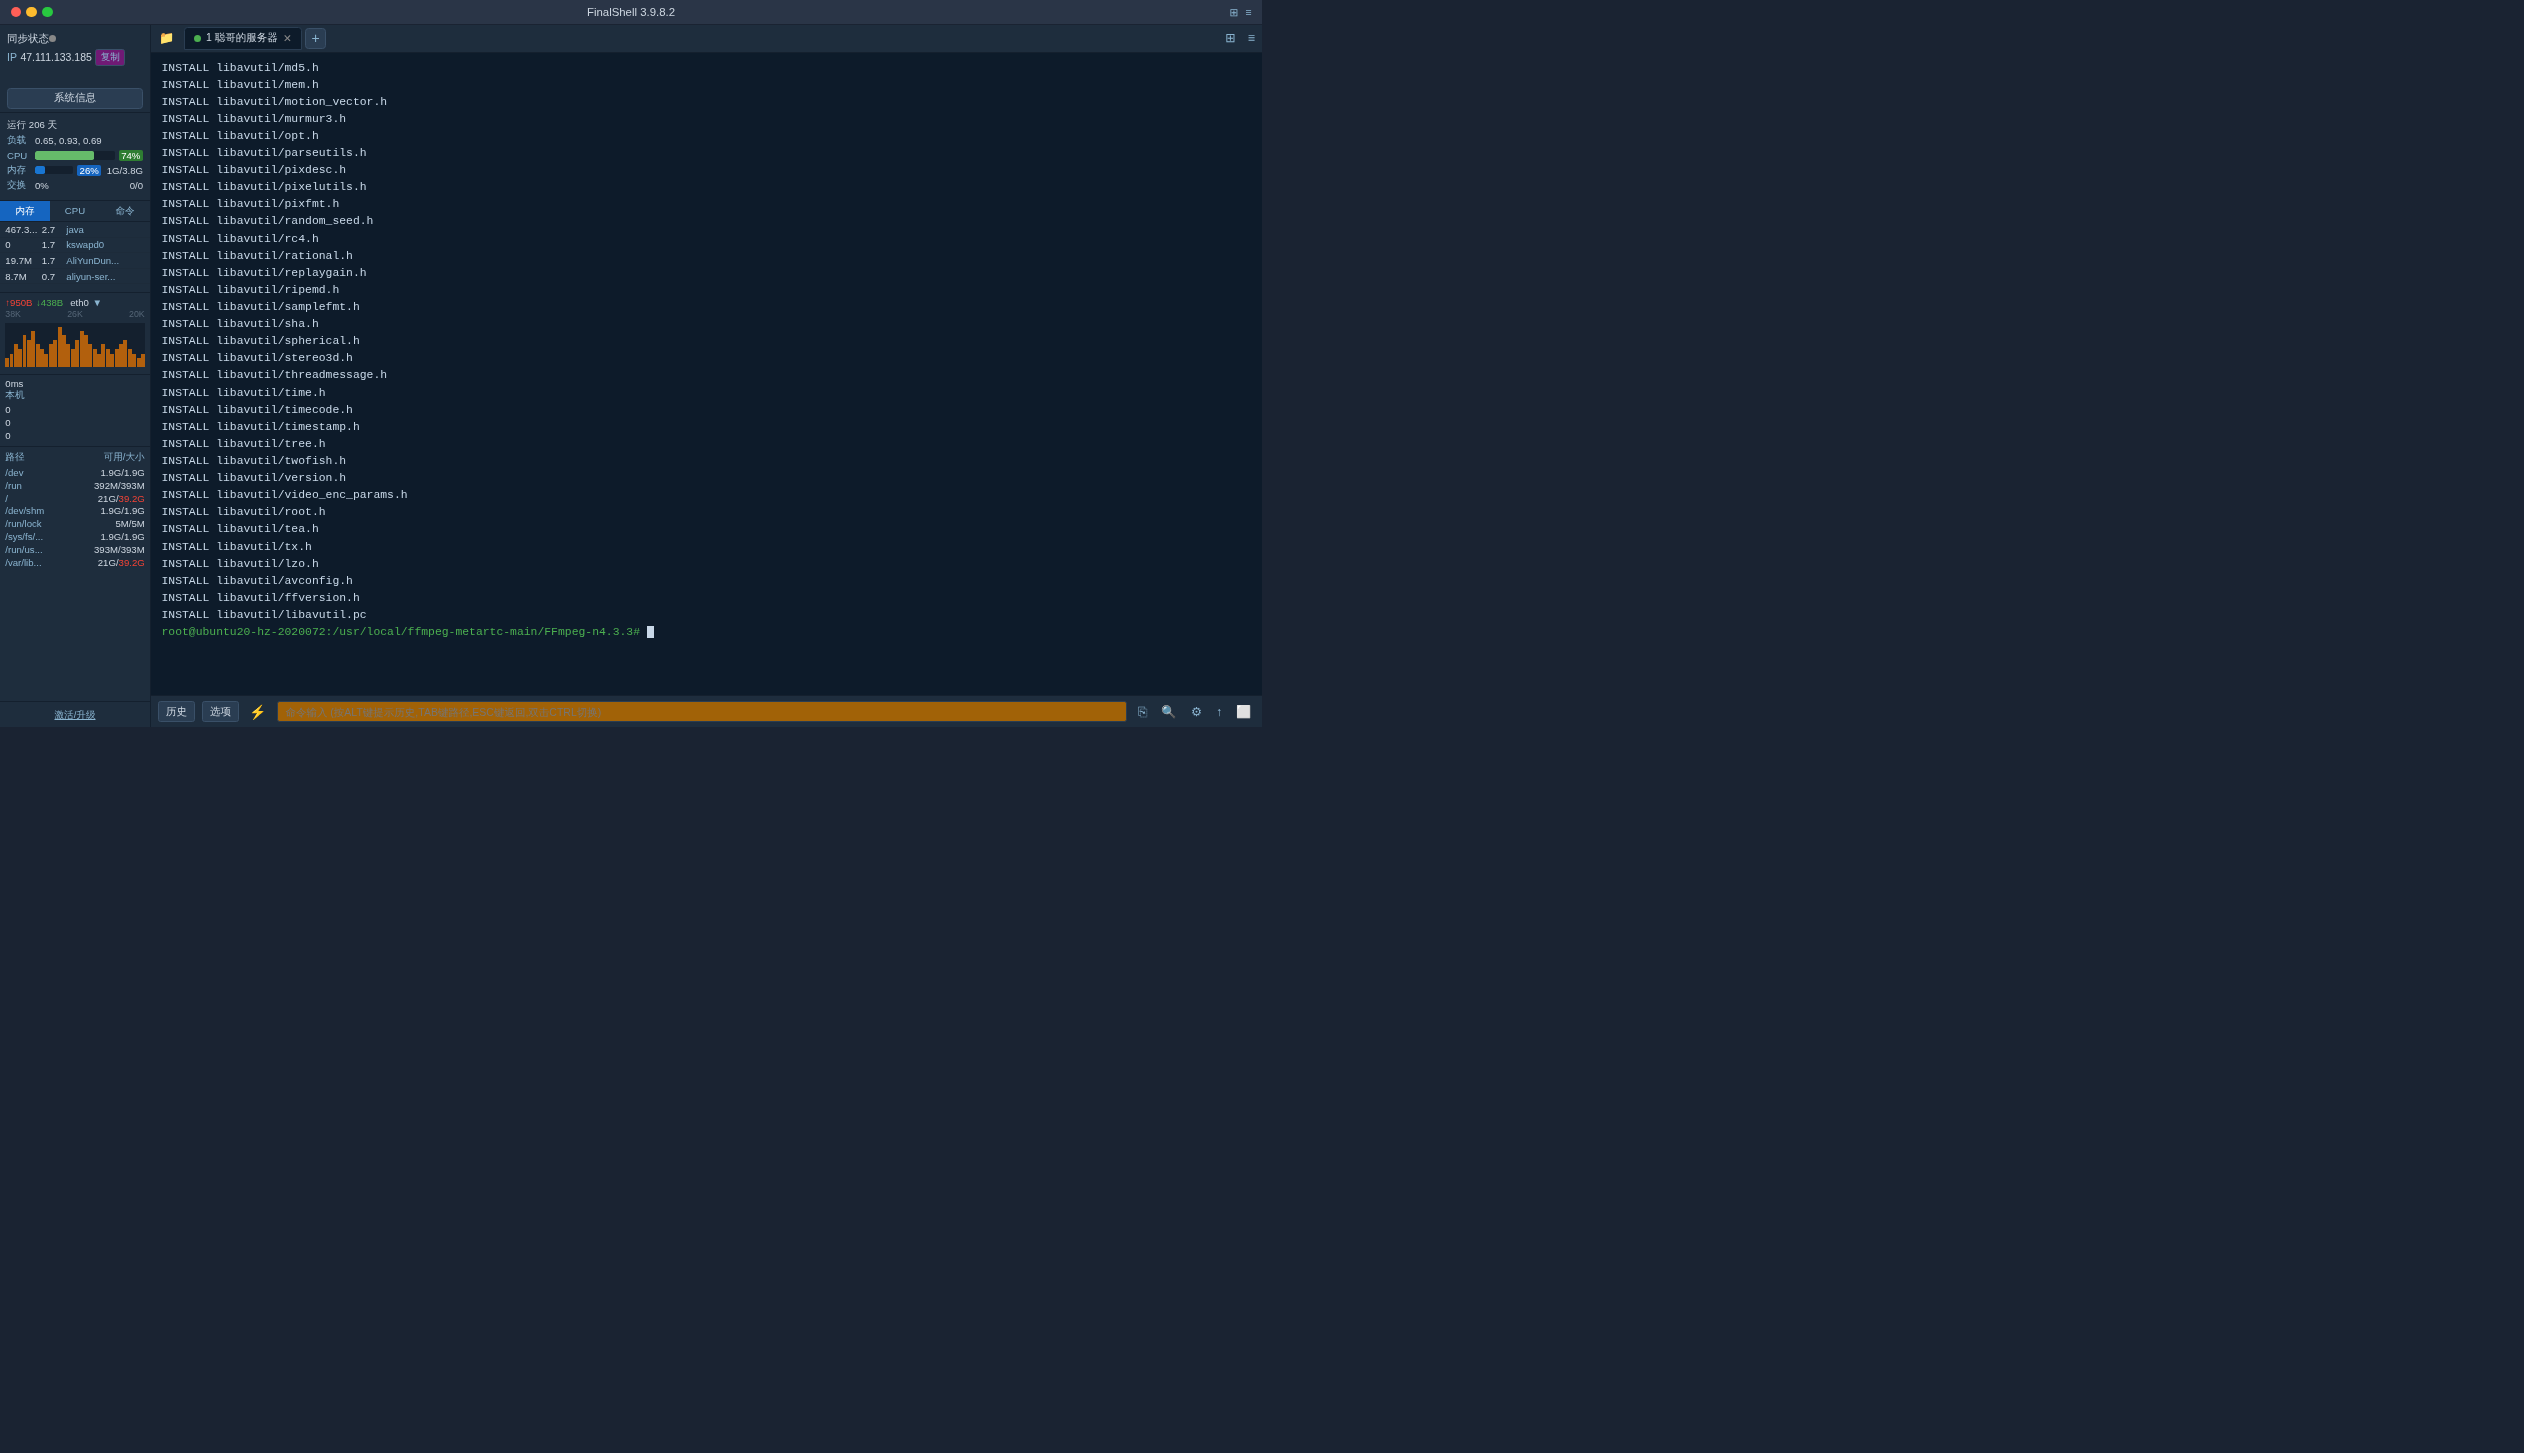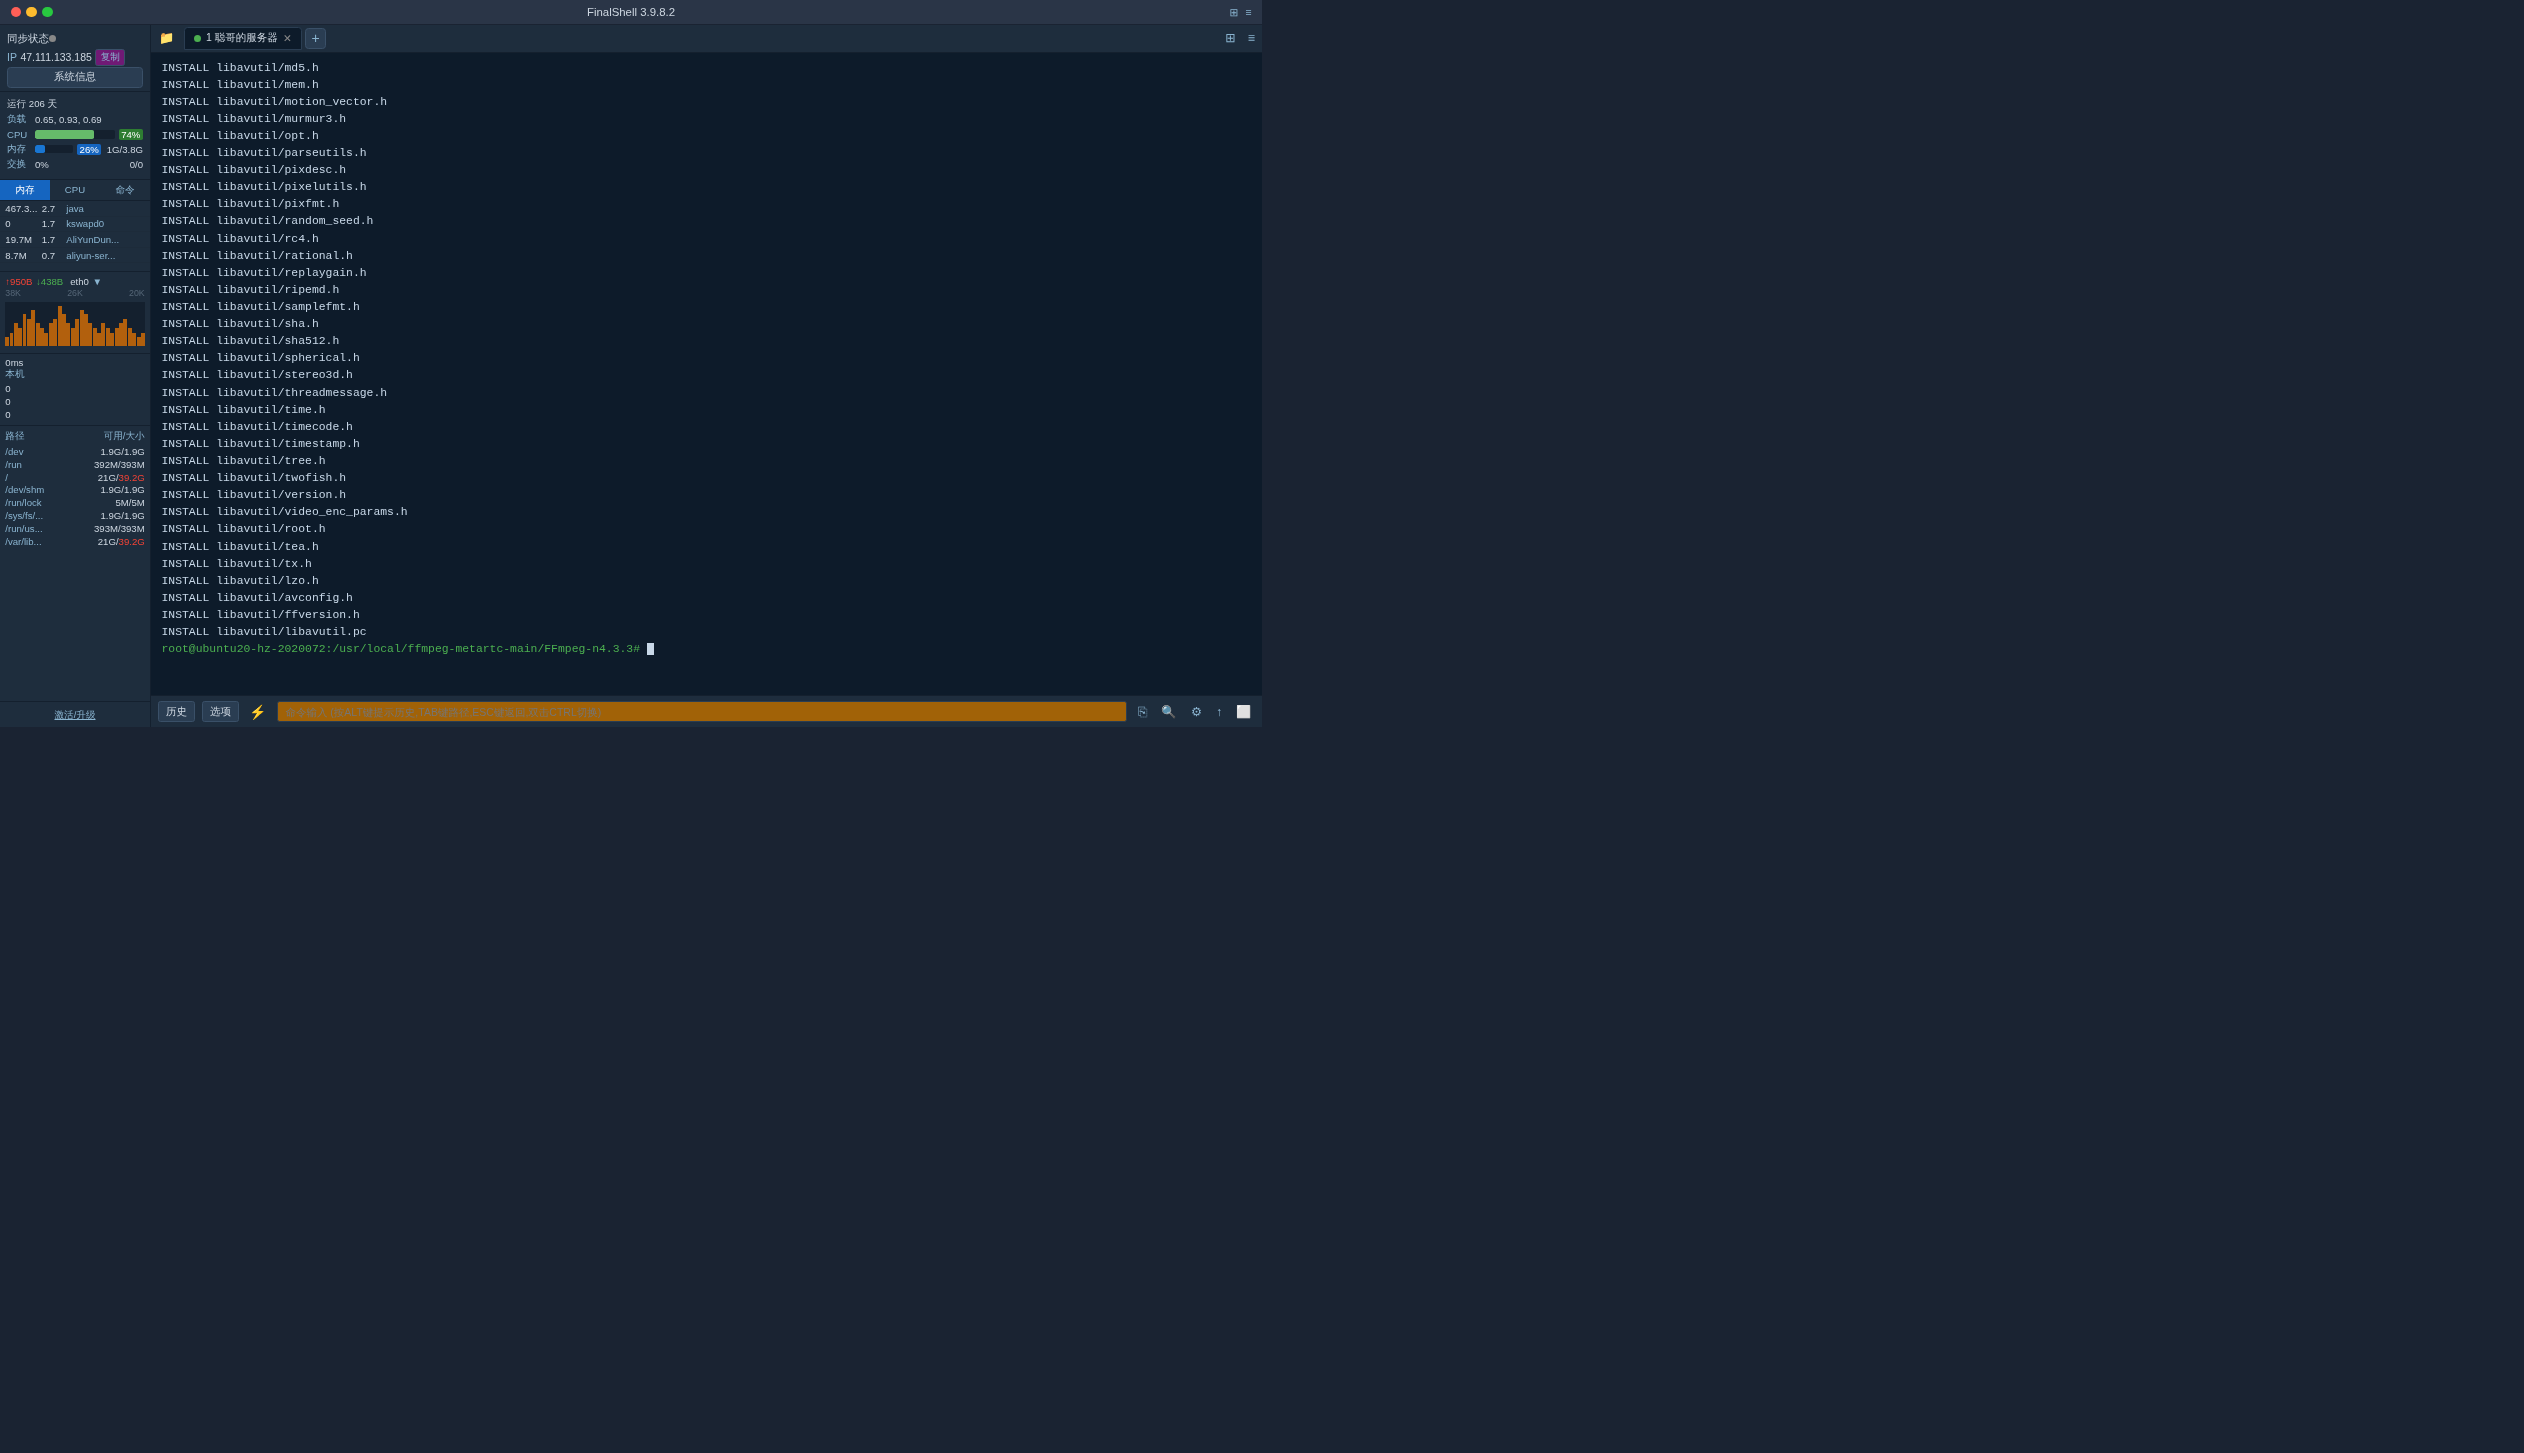--- a/index.html
+++ b/index.html
@@ -76,21 +76,21 @@
     }
     .sync-dot {
       width: 7px; height: 7px;
       border-radius: 50%;
       background: #888;
     }
     .ip-row {
       display: flex;
       align-items: center;
       gap: 3.5px;
-      margin-bottom: 1px;
+      margin-bottom: 22px;
     }
     .copy-btn {
       background: #701a75;
       border: 0.9px solid #3a5068;
       color: #8ab4d0;
       padding: 0.9px 4.4px;
       border-radius: 2.6px;
       cursor: pointer;
       font-size: 9.6px;
     }
@@ -633,21 +633,20 @@
         <div class="term-line">INSTALL libavutil/pixdesc.h</div>
         <div class="term-line">INSTALL libavutil/pixelutils.h</div>
         <div class="term-line">INSTALL libavutil/pixfmt.h</div>
         <div class="term-line">INSTALL libavutil/random_seed.h</div>
         <div class="term-line">INSTALL libavutil/rc4.h</div>
         <div class="term-line">INSTALL libavutil/rational.h</div>
         <div class="term-line">INSTALL libavutil/replaygain.h</div>
         <div class="term-line">INSTALL libavutil/ripemd.h</div>
         <div class="term-line">INSTALL libavutil/samplefmt.h</div>
         <div class="term-line">INSTALL libavutil/sha.h</div>
-        <div class="term-line">INSTALL libavutil/sha512.h</div>
         <div class="term-line">INSTALL libavutil/spherical.h</div>
         <div class="term-line">INSTALL libavutil/stereo3d.h</div>
         <div class="term-line">INSTALL libavutil/threadmessage.h</div>
         <div class="term-line">INSTALL libavutil/time.h</div>
         <div class="term-line">INSTALL libavutil/timecode.h</div>
         <div class="term-line">INSTALL libavutil/timestamp.h</div>
         <div class="term-line">INSTALL libavutil/tree.h</div>
         <div class="term-line">INSTALL libavutil/twofish.h</div>
         <div class="term-line">INSTALL libavutil/version.h</div>
         <div class="term-line">INSTALL libavutil/video_enc_params.h</div>

